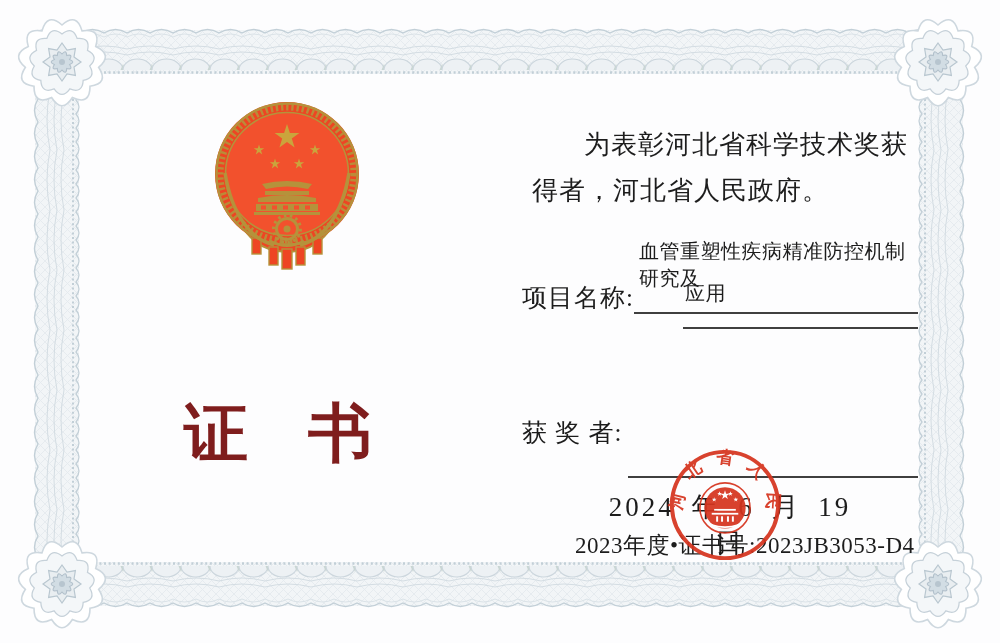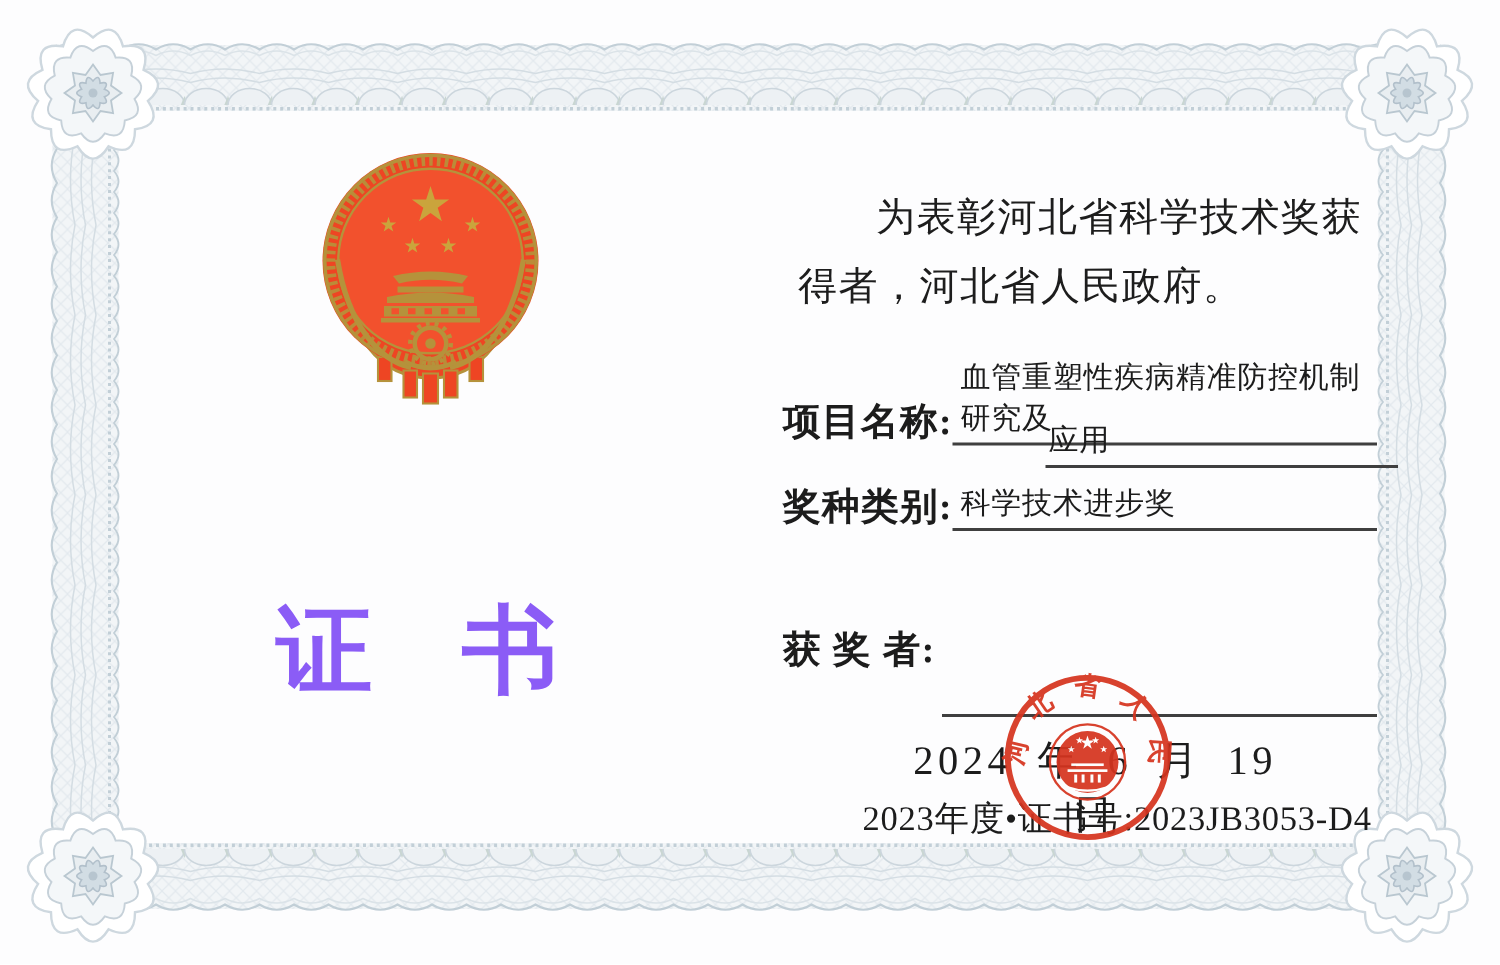--- a/index.html
+++ b/index.html
@@ -7,29 +7,29 @@
         font-family:"Liberation Serif","DejaVu Serif",serif;color:#1c1c1c;}
   svg{display:block;}
   #borderSvg{position:absolute;left:0;top:0;}
   
   .emblem{position:absolute;left:211px;top:98px;width:152px;height:178px;}
   .award-title{position:absolute;left:55px;top:300px;width:450px;text-align:center;
         font-family:"Liberation Sans","DejaVu Sans",sans-serif;font-weight:700;
         font-size:38px;letter-spacing:3px;color:#222;}
   .cert-title{position:absolute;left:55px;top:390px;width:450px;text-align:center;
         font-family:"Liberation Sans","DejaVu Sans",sans-serif;font-weight:700;
-        font-size:64px;letter-spacing:4px;word-spacing:34px;color:#8b5cf6;}
+        font-size:64px;letter-spacing:4px;word-spacing:34px;color:#7f1d1d;}
   
   .intro{position:absolute;left:532px;top:122px;width:382px;font-size:26px;line-height:46px;
         letter-spacing:1px;text-indent:52px;word-break:break-all;color:#1d1d1d;}
   .field{position:absolute;left:522px;width:396px;display:flex;align-items:flex-end;}
-  .flabel{font-size:25px;font-weight:700;white-space:pre;letter-spacing:1px;flex:0 0 auto;}
-  .fvalue{flex:1 1 auto;font-size:20px;border-bottom:2px solid #3f3f3f;padding:0 0 3px 5px;
+  .flabel{font-size:25px;font-weight:400;white-space:pre;letter-spacing:1px;flex:0 0 auto;}
+  .fvalue{flex:1 1 auto;font-size:20px;border-bottom:2px solid #3f3f3f;padding:0 0 20px 5px;
         min-height:25px;letter-spacing:0.5px;font-family:Liberation Serif, serif;}
-  .field-cont{position:absolute;left:683px;width:235px;margin-left:14px;}
+  .field-cont{position:absolute;left:683px;width:235px;}
   .field-cont .fvalue{display:block;padding-left:2px;}
   .sign-line{position:absolute;left:628px;top:476px;width:290px;height:0;border-top:2px solid #3f3f3f;}
   .issue-date{position:absolute;left:596px;top:489px;width:268px;text-align:center;
         font-size:27px;letter-spacing:3px;word-spacing:7px;}
   .cert-no{position:absolute;left:575px;top:530px;width:340px;font-size:23px;letter-spacing:0.5px;}
   .seal{position:absolute;left:666px;top:446px;width:118px;height:118px;opacity:0.93;}
 </style>
 </head>
 <body>
 
@@ -259,24 +259,20 @@
 
   <div class="intro">为表彰河北省科学技术奖获得者，河北省人民政府。</div>
 
   <div class="field" style="top:238px">
     <span class="flabel">项目名称:</span>
     <span class="fvalue">血管重塑性疾病精准防控机制研究及</span>
   </div>
   <div class="field-cont" style="top:280px">
     <span class="fvalue">应用</span>
   </div>
-  <div class="field" style="top:321px">
-    <span class="flabel">奖种类别:</span>
-    <span class="fvalue">科学技术进步奖</span>
-  </div>
   <div class="field" style="top:416px">
     <span class="flabel">获 奖 者:</span>
   </div>
 
   <div class="sign-line"></div>
 
   <div class="issue-date">2024 年 6 月 19 日</div>
 
   <div class="cert-no">2023年度•证书号:2023JB3053-D4</div>
 

